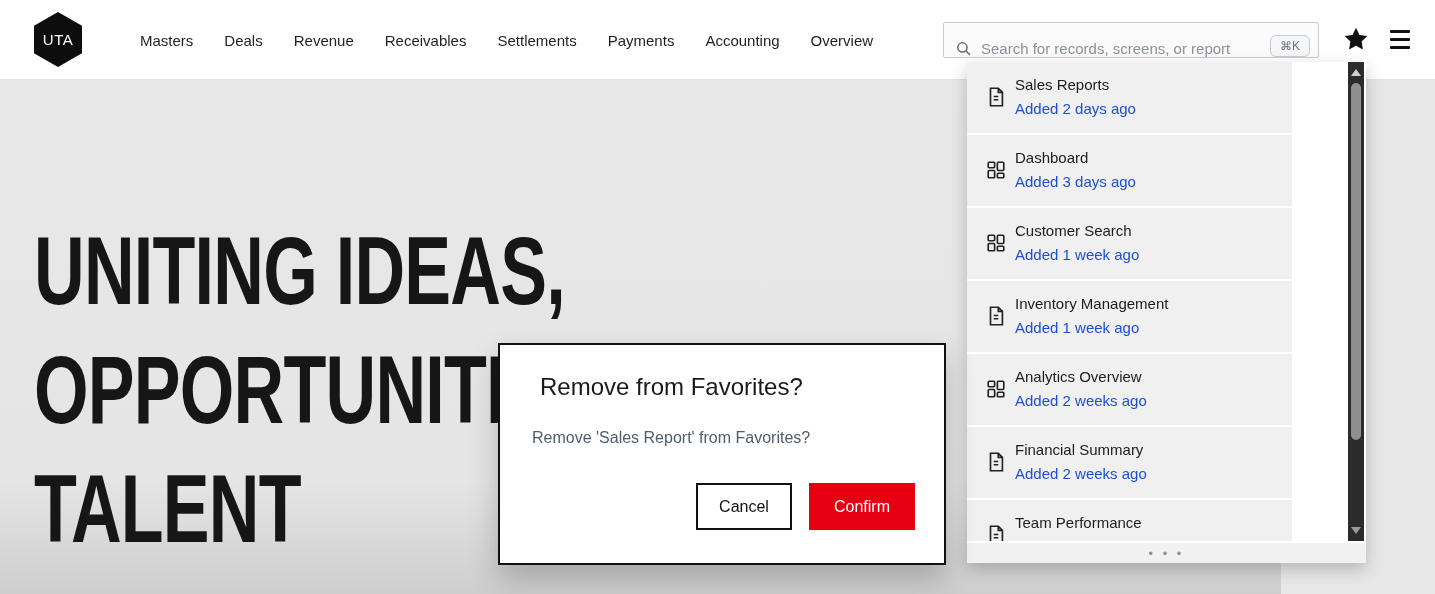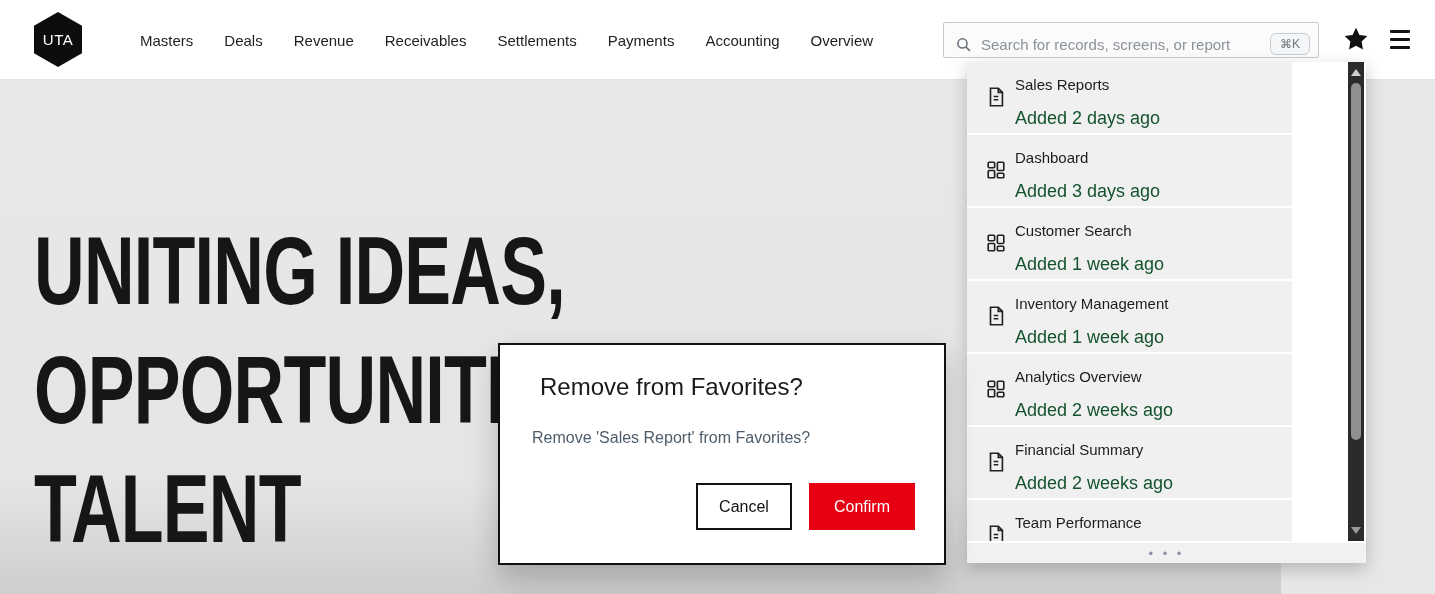--- a/index.html
+++ b/index.html
@@ -10,21 +10,21 @@
   .header { position:absolute; left:0; top:0; width:1435px; height:80px; background:#ffffff;
             border-bottom:1px solid #e2e2e2; z-index:10; }
   .logo-hex { position:absolute; left:34px; top:12px; width:48px; height:55px; background:#0d0d0d;
               clip-path:polygon(50% 0%, 100% 25%, 100% 75%, 50% 100%, 0% 75%, 0% 25%);
               display:flex; align-items:center; justify-content:center; cursor:pointer; }
   .logo-hex span { color:#fff; font-size:15px; letter-spacing:.5px; }
   .nav { position:absolute; left:140px; top:0; height:80px; display:flex; align-items:center; gap:31px; }
   .nav-item { font-size:15px; color:#1f1f1f; cursor:pointer; white-space:nowrap; }
 
   .search-box { position:absolute; left:943px; top:22px; width:376px; height:36px; background:#fbfbfc;
-                border:1px solid #c9cbce; border-radius:2px; display:flex; align-items:center; padding:8px 8px 0 11px; }
+                border:1px solid #c9cbce; border-radius:2px; display:flex; align-items:flex-end; padding:8px 8px 0 11px; }
   .search-box svg { flex:0 0 auto; }
   .search-input { flex:1 1 auto; border:none; outline:none; background:transparent; font-size:15px;
                   color:#333; margin-left:9px; font-family:"Liberation Sans", sans-serif; }
   .search-input::placeholder { color:#8a9199; }
   .kbd-badge { flex:0 0 auto; border:1px solid #c6ccd2; background:#f4f6f7; border-radius:6px;
                font-size:12px; color:#70767e; padding:3px 9px; line-height:1.2; }
 
   .star-btn { position:absolute; left:1343px; top:26px; width:26px; height:26px; cursor:pointer; }
   .burger-btn { position:absolute; left:1390px; top:30px; width:20px; height:19px; cursor:pointer;
                 display:flex; flex-direction:column; justify-content:space-between; }
@@ -37,21 +37,21 @@
                   color:#161616; line-height:119px; letter-spacing:-1px;
                   transform:scaleX(0.73); transform-origin:left top; white-space:nowrap; }
 
   
   .fav-panel { position:absolute; left:967px; top:62px; width:399px; height:501px; background:#ffffff;
                box-shadow:0 6px 16px rgba(0,0,0,.22); z-index:20; }
   .fav-list { position:absolute; left:0; top:0; width:325px; height:479px; overflow:hidden; }
   .fav-item { position:relative; width:381px; height:71px; margin-bottom:2px; background:#f0f0f0; cursor:pointer; }
   .fav-item .ic { position:absolute; left:18px; top:24px; }
   .fav-item .tt { position:absolute; left:48px; top:14px; font-size:15px; color:#1c1c1c; }
-  .fav-item .st { position:absolute; left:48px; top:46px; font-size:18px; color:#14532d; }
+  .fav-item .st { position:absolute; left:48px; top:38px; font-size:15px; color:#1d4ed8; }
   .fav-item .close { position:absolute; right:16px; top:24px; font-size:16px; color:#222; cursor:pointer;
                      width:20px; text-align:center; }
 
   .fav-scrollbar { position:absolute; left:381px; top:0; width:16px; height:479px; background:#2b2b2b; }
   .fav-thumb { position:absolute; left:3px; top:21px; width:10px; height:357px; background:#8f8f8f;
                border-radius:5px; cursor:pointer; }
   .fav-arrow-up { position:absolute; left:3px; top:7px; width:0; height:0;
                   border-left:5px solid transparent; border-right:5px solid transparent;
                   border-bottom:7px solid #cfcfcf; cursor:pointer; }
   .fav-arrow-down { position:absolute; left:3px; bottom:7px; width:0; height:0;

